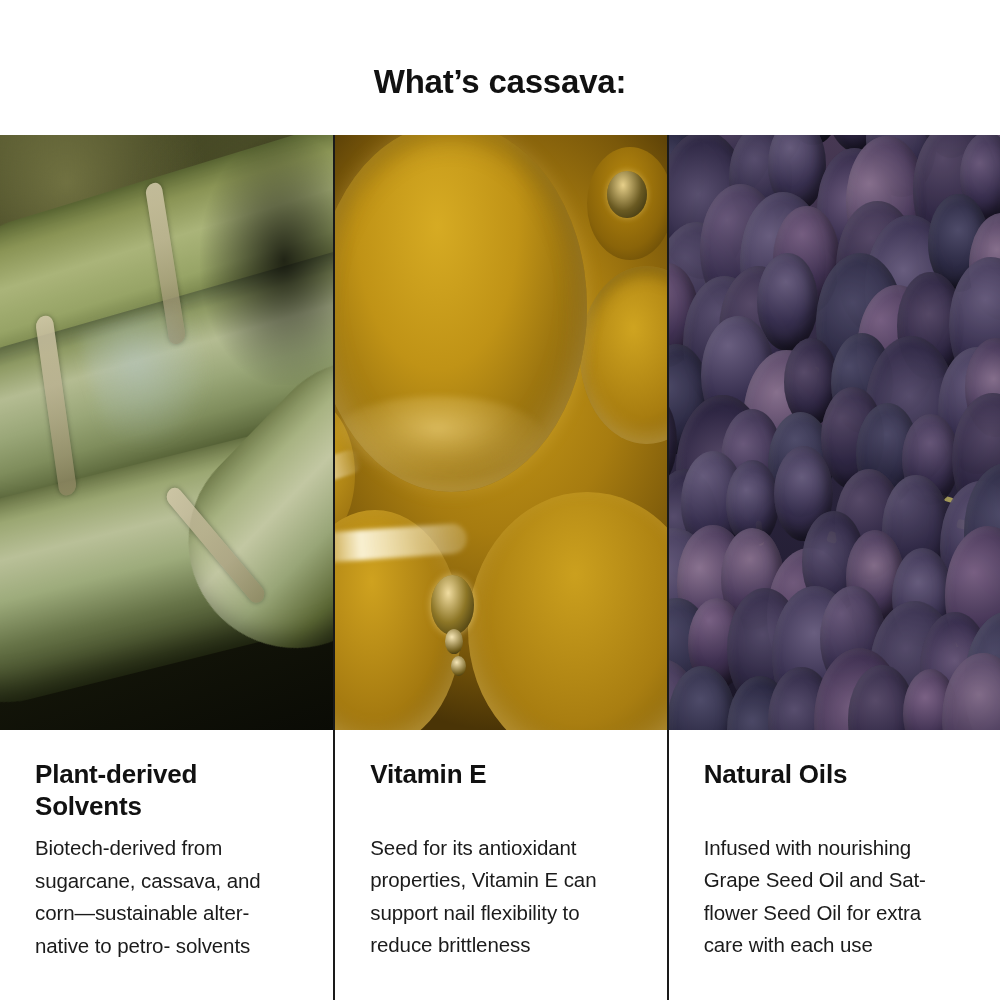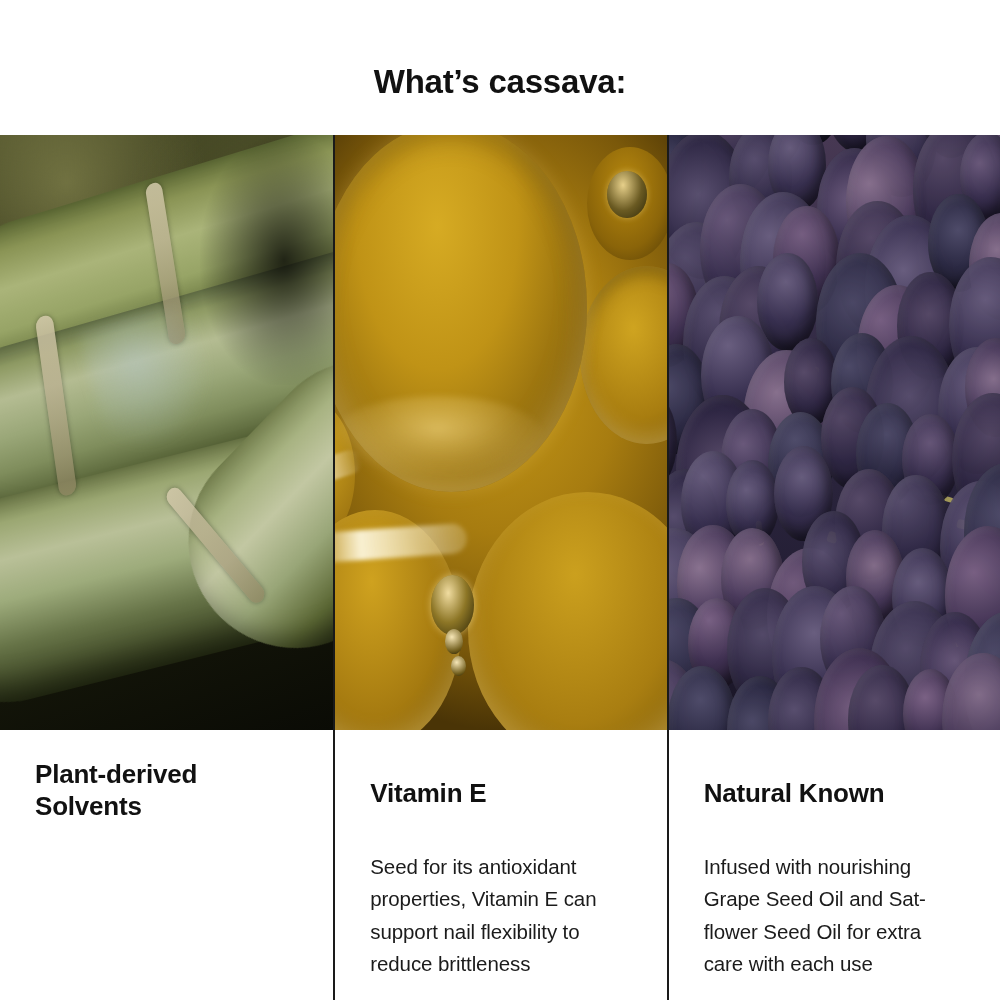--- a/index.html
+++ b/index.html
@@ -59,21 +59,20 @@
     position: relative;
     width: 346px;
     height: 865px;
     background: #ffffff;
     display: flex;
     flex-direction: column;
     box-sizing: border-box;
   }
   .col + .col {
     border-left: 2px solid #1a1a1a;
-    gap: 19px;
   }
 
   
   .media {
     position: relative;
     width: 100%;
     height: 595px;
     overflow: hidden;
     flex: 0 0 595px;
   }
@@ -319,20 +318,24 @@
           <div class="node node-1"></div>
           <div class="node node-2"></div>
           <div class="node node-3"></div>
           <div class="cane-shine"></div>
           <div class="cane-dark"></div>
         </div>
       </div>
       <div class="card">
         <h2 class="card-title">Plant-derived
 Solvents</h2>
+        <p class="card-body">Biotech-derived from
+sugarcane, cassava, and
+corn—sustainable alter-
+native to petro- solvents</p>
       </div>
     </div>
 
     <div class="col">
       <div class="media">
         <div class="media-inner">
           <div class="oil-bg"></div>
           <div class="bub bub-tr"></div>
           <div class="bub bub-right"></div>
           <div class="bub bub-left"></div>
@@ -452,21 +455,21 @@
               <div class="grape" style="width: 19.9344%; height: 17.9409%; left: 17.5969%; top: 90.8453%; background: radial-gradient(circle at 37.8532% 42.4417%, rgb(79, 76, 106) 0%, rgb(44, 42, 68) 52%, rgb(21, 19, 33) 100%); opacity: 0.94;"></div>
               <div class="grape" style="width: 20.003%; height: 18.0027%; left: 30.0655%; top: 89.47%; background: radial-gradient(circle at 39.2052% 39.8302%, rgb(90, 80, 112) 0%, rgb(50, 43, 72) 52%, rgb(25, 20, 40) 100%); opacity: 0.97;"></div>
               <div class="grape" style="width: 27.45%; height: 24.705%; left: 43.9551%; top: 86.1692%; background: radial-gradient(circle at 44.7679% 40.7379%, rgb(122, 97, 132) 0%, rgb(65, 50, 83) 52%, rgb(33, 26, 46) 100%); opacity: 0.96;"></div>
               <div class="grape" style="width: 20.4189%; height: 18.377%; left: 54.0976%; top: 89.1544%; background: radial-gradient(circle at 40.139% 32.2664%, rgb(87, 74, 104) 0%, rgb(47, 39, 68) 52%, rgb(23, 19, 38) 100%); opacity: 0.97;"></div>
               <div class="grape" style="width: 16.6351%; height: 14.9716%; left: 70.5977%; top: 89.7847%; background: radial-gradient(circle at 40.1693% 31.8344%, rgb(122, 97, 132) 0%, rgb(65, 50, 83) 52%, rgb(33, 26, 46) 100%); opacity: 1;"></div>
               <div class="grape" style="width: 24.6295%; height: 22.1665%; left: 82.5189%; top: 87.0213%; background: radial-gradient(circle at 45.0703% 31.6264%, rgb(139, 115, 144) 0%, rgb(74, 58, 92) 52%, rgb(37, 29, 51) 100%); opacity: 0.89;"></div>
             </div>
         </div>
       </div>
       <div class="card">
-        <h2 class="card-title">Natural Known</h2>
+        <h2 class="card-title">Natural Oils</h2>
         <p class="card-body">Infused with nourishing
 Grape Seed Oil and Sat-
 flower Seed Oil for extra
 care with each use</p>
       </div>
     </div>
 
   </div>
 </div>
 

